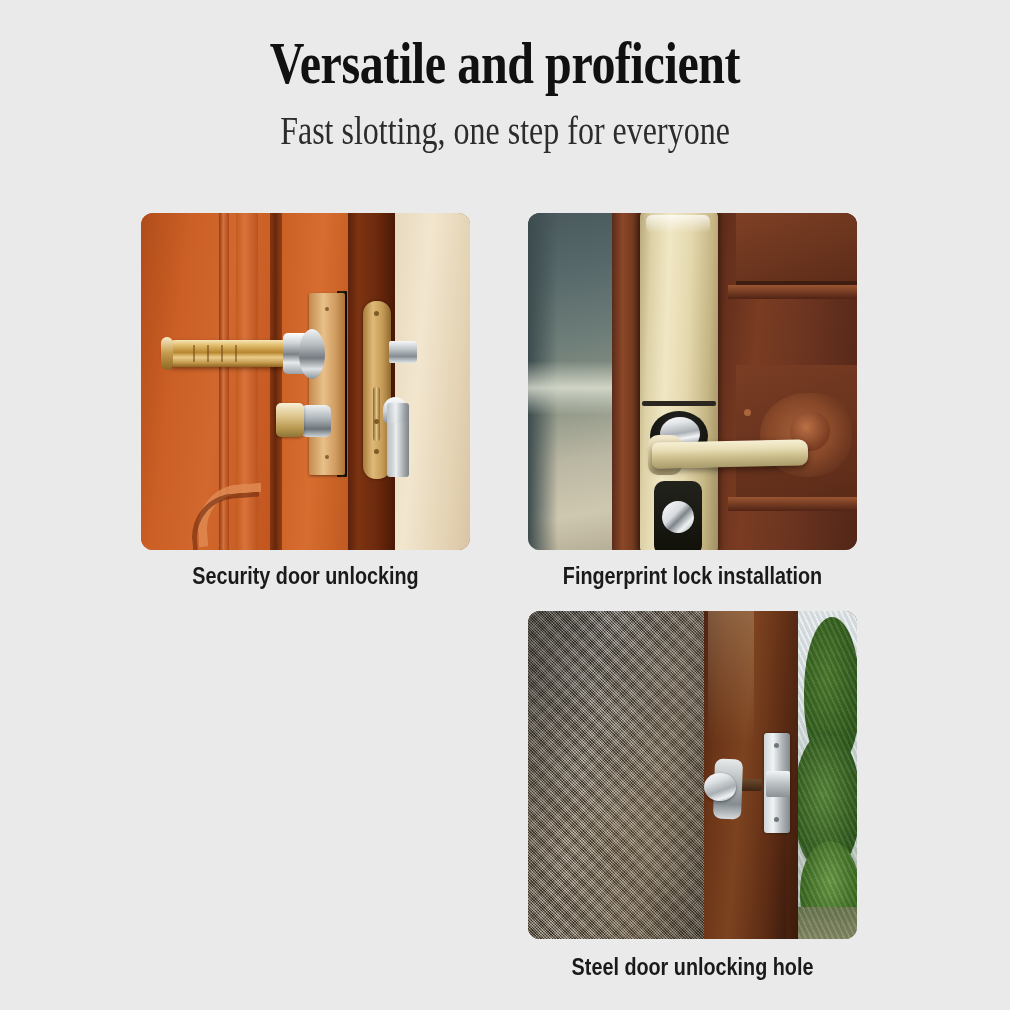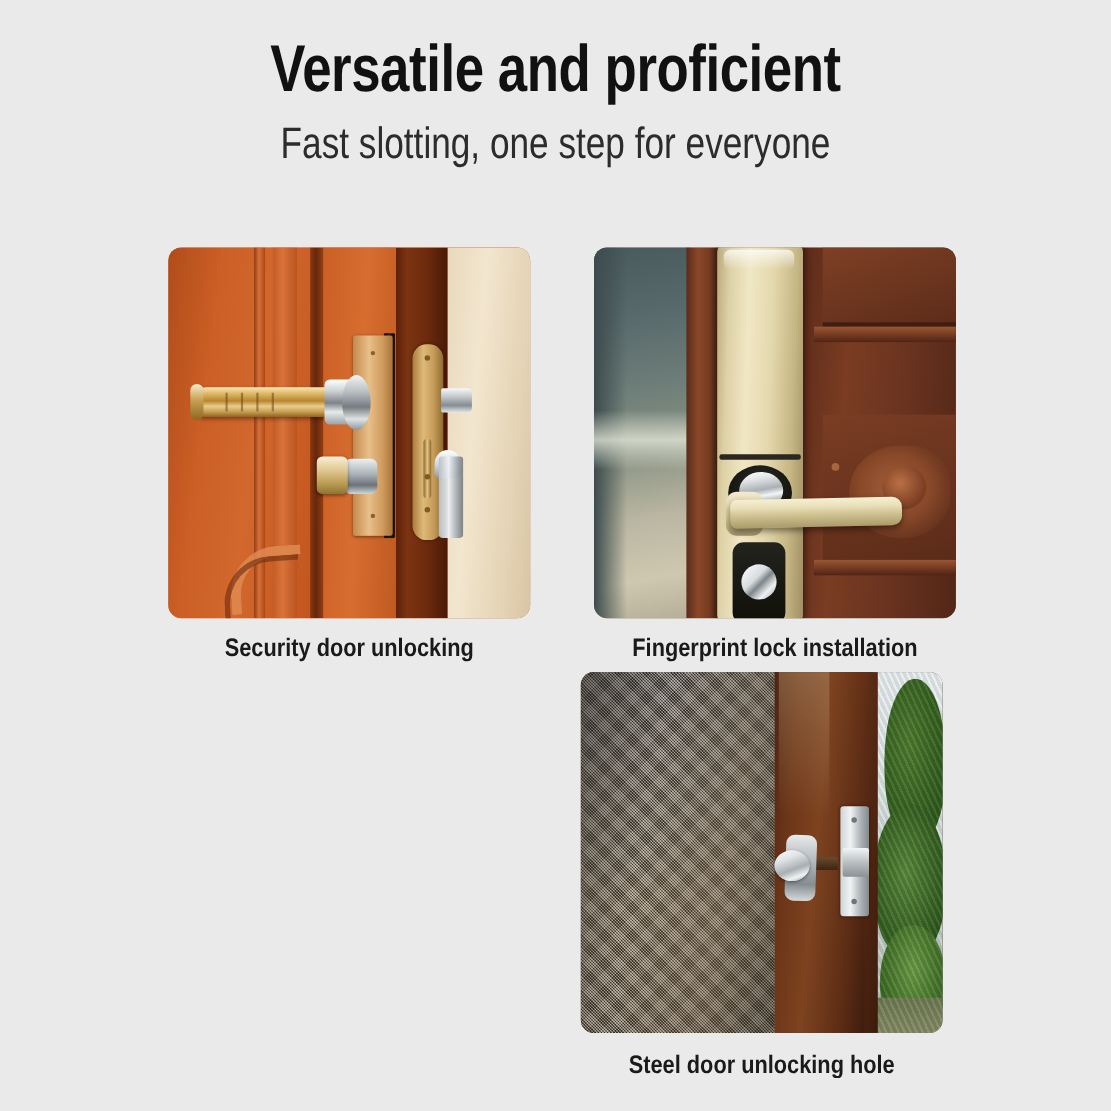--- a/index.html
+++ b/index.html
@@ -24,20 +24,21 @@
     background: #eaeaea;
   }
 
   
   .header {
     position: absolute;
     left: 0;
     top: 30px;
     width: 1010px;
     text-align: center;
+    font-family: Liberation Serif, serif;
   }
 
   .headline {
     font-size: 60px;
     line-height: 66px;
     font-weight: bold;
     color: #111111;
     letter-spacing: -0.5px;
     transform: scaleX(0.80);
     transform-origin: center center;
@@ -64,21 +65,21 @@
     width: 715px;
     height: 780px;
   }
 
   .cell {
     position: absolute;
     width: 329px;
   }
   .cell.col1 { left: 0; }
   .cell.col2 { left: 387px; }
-  .cell.row1 { top: 12px; margin-left: 12px; }
+  .cell.row1 { top: 0; }
   .cell.row2 { top: 398px; }
 
   .photo {
     position: relative;
     width: 329px;
     height: 337px;
     border-radius: 12px;
     overflow: hidden;
     background: #bbb;
   }

